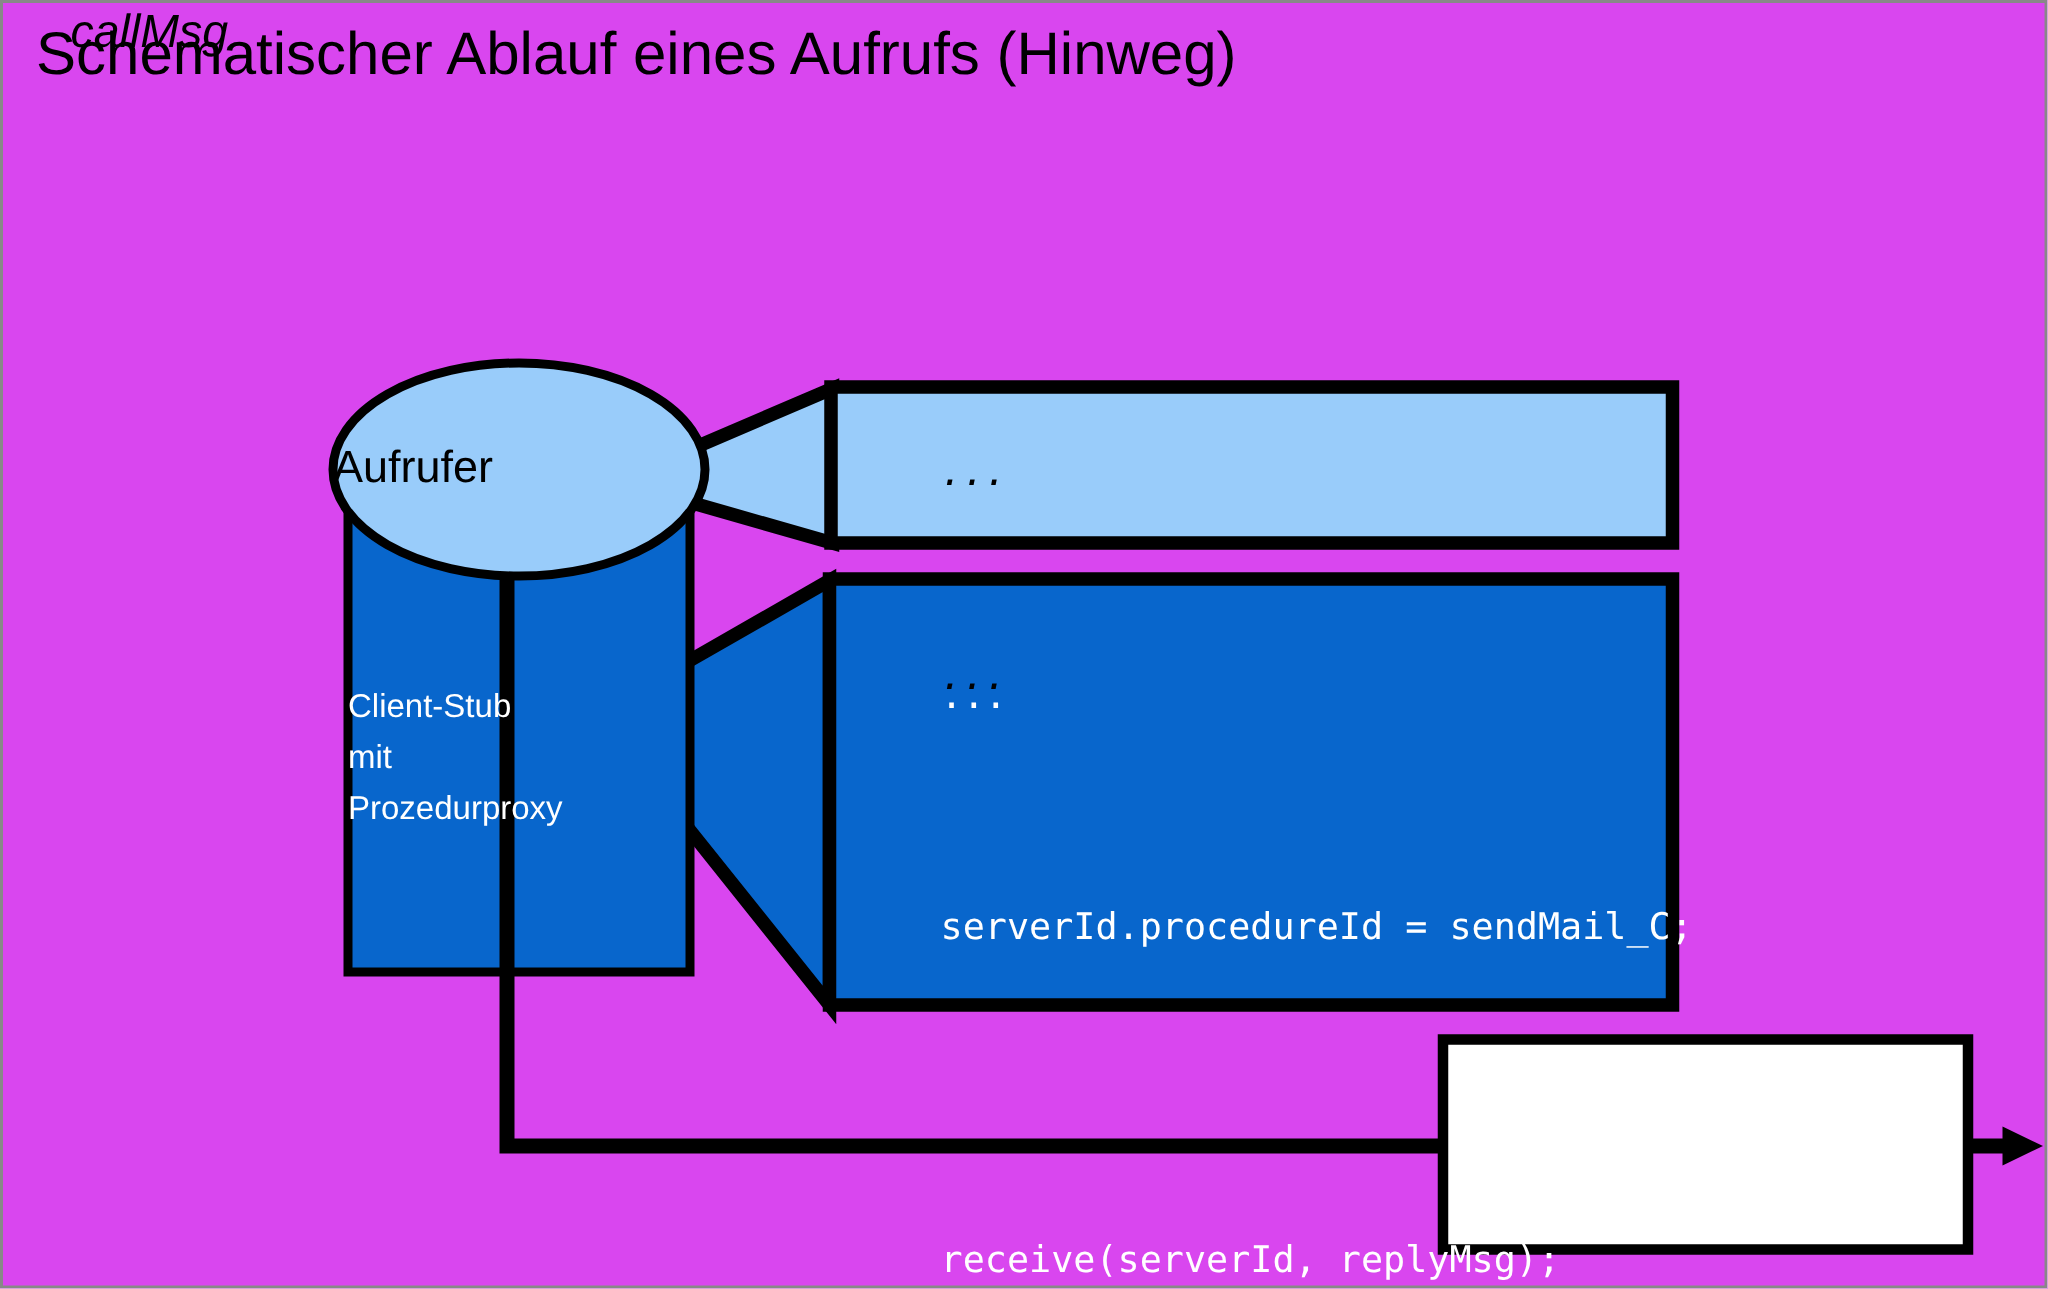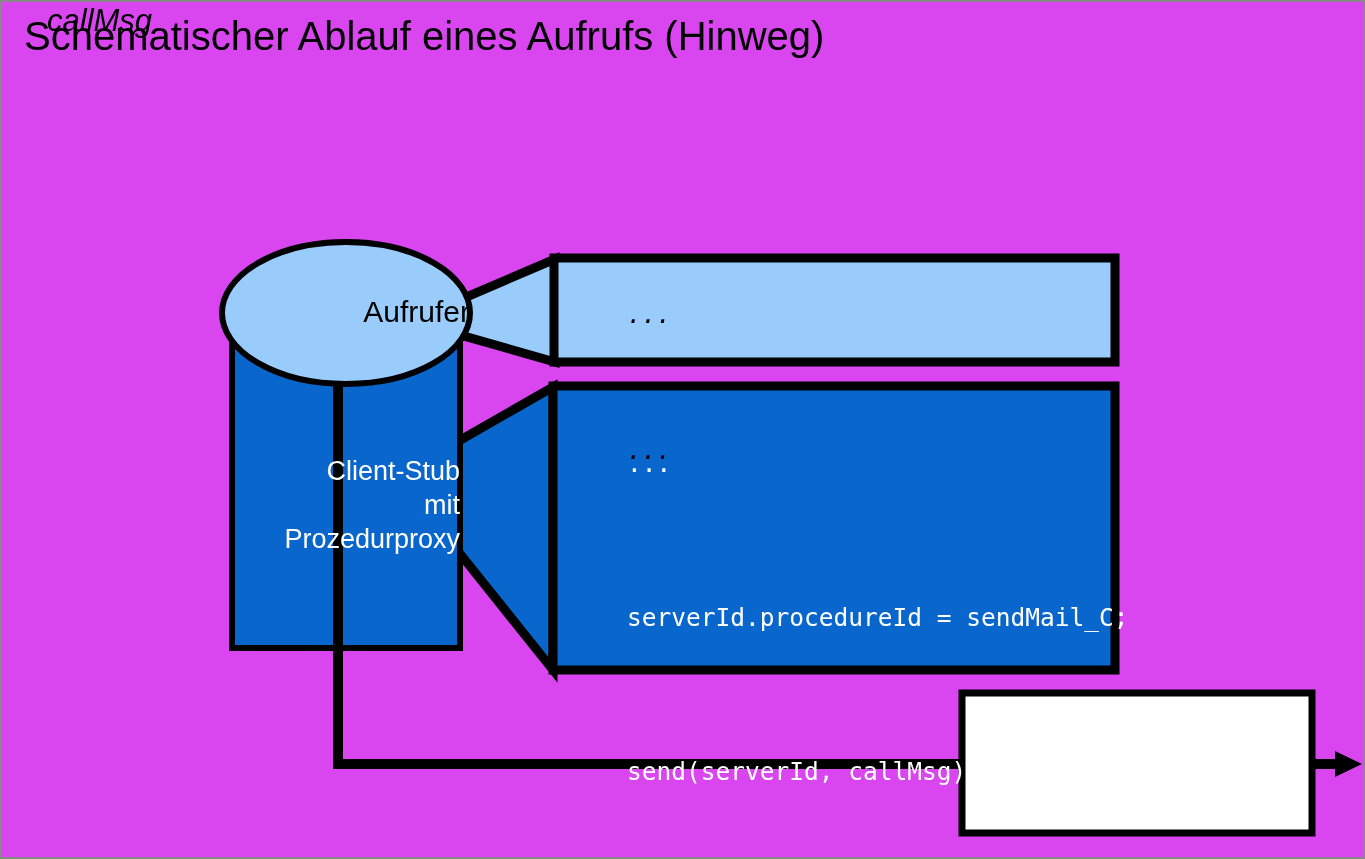--- a/index.html
+++ b/index.html
@@ -56,37 +56,37 @@
   }
   .dots {
     font-style: italic;
   }
   .blank-line {
     display: block;
     height: 18px;
   }
   .node-label {
     position: absolute;
-    text-align: right;
+    text-align: left;
     font-family: "Liberation Sans", sans-serif;
     white-space: pre-line;
   }
   #caller-label {
     left: 220px;
     top: 292px;
     width: 248px;
     font-size: 30px;
     line-height: 36px;
     color: #000000;
   }
   #stub-label {
     left: 230px;
     top: 452px;
     width: 228px;
-    font-size: 27px;
+    font-size: 22px;
     line-height: 34px;
     color: #ffffff;
   }
   #callmsg-label {
     left: 960px;
     top: 742px;
     width: 350px;
     font-size: 31px;
     line-height: 38px;
     font-style: italic;
@@ -132,21 +132,21 @@
     <span class="dots">...</span><br>
     <br>
     <span class="dots">...</span>
   </div>
 
   <div id="dark-code" class="code-block">
     <span>...</span><br>
     <span class="blank-line"></span>
     <span>serverId.procedureId = sendMail_C;</span><br>
     <span class="blank-line"></span>
-    <span>send(serverId, callMsg);</span><br>
     <br>
+    <span>receive(serverId, replyMsg);</span><br>
     
     
   </div>
 
   <div id="callmsg-label">callMsg</div>
 
 </div>
 
 </body></html>

